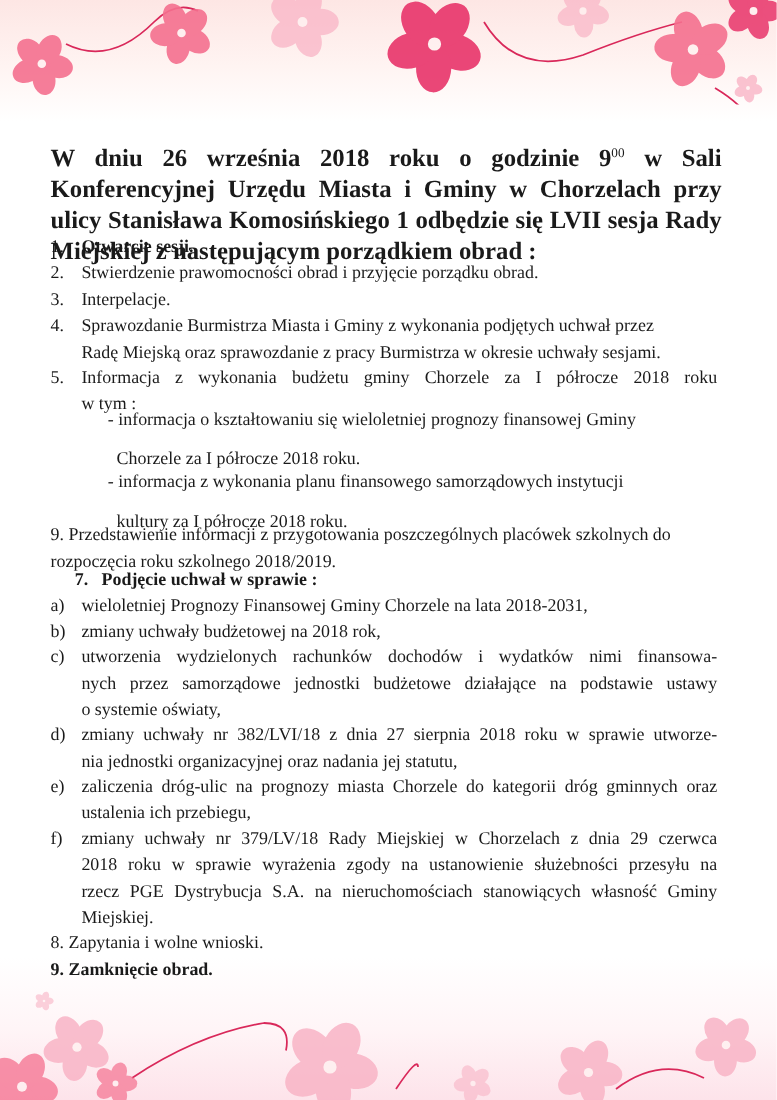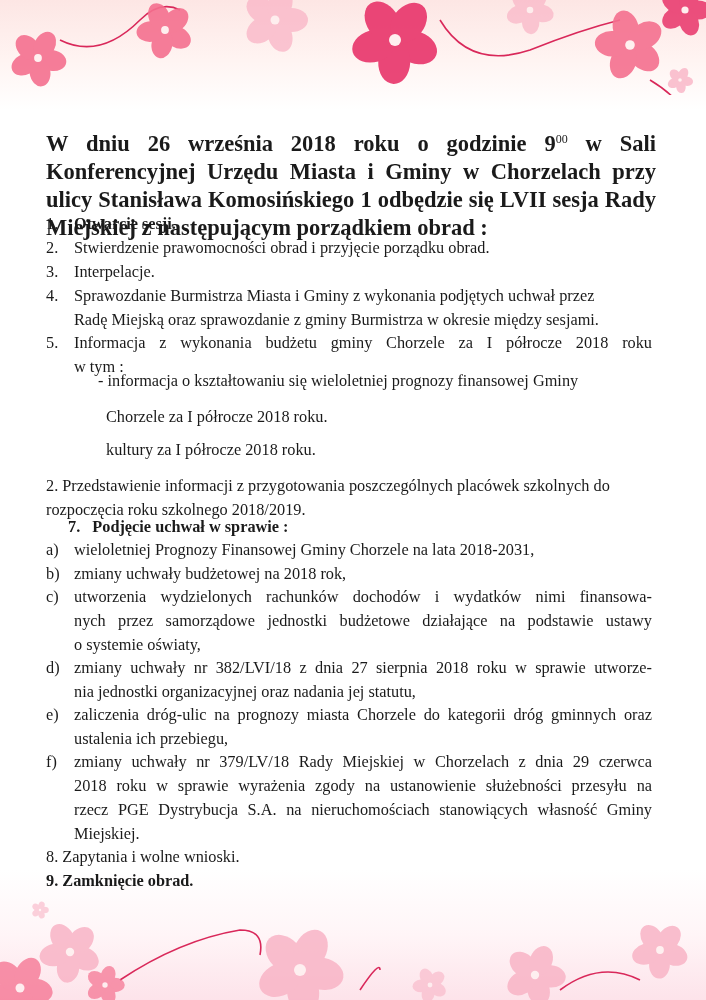--- a/index.html
+++ b/index.html
@@ -199,38 +199,39 @@
     <span class="num">2.</span>
     <div class="txt">Stwierdzenie prawomocności obrad i przyjęcie porządku obrad.</div>
   </div>
   <div class="row" style="top:260px">
     <span class="num">3.</span>
     <div class="txt">Interpelacje.</div>
   </div>
   <div class="row" style="top:284px">
     <span class="num">4.</span>
     <div class="txt" style="top:0">Sprawozdanie Burmistrza Miasta i Gminy z wykonania podjętych uchwał przez</div>
-    <div class="txt" style="top:24px">Radę Miejską oraz sprawozdanie z gminy Burmistrza w okresie między sesjami.</div>
+    <div class="txt" style="top:24px">Radę Miejską oraz sprawozdanie z pracy Burmistrza w okresie uchwały sesjami.</div>
   </div>
   <div class="row" style="top:331px">
     <span class="num">5.</span>
     <div class="txt" style="top:0; text-align-last: justify;">Informacja z wykonania  budżetu gminy Chorzele za I półrocze 2018 roku</div>
     <div class="txt" style="top:24px">w tym :</div>
   </div>
 
   <div class="sub" style="top:369px">
     <div>- informacja o kształtowaniu się wieloletniej prognozy finansowej Gminy</div>
     <div class="cont">Chorzele za I  półrocze 2018 roku.</div>
   </div>
   <div class="sub" style="top:426px">
+    <div>- informacja z wykonania planu finansowego samorządowych instytucji</div>
     <div class="cont">kultury za I półrocze 2018 roku.</div>
   </div>
 
   <div class="plain" style="top:474px">
-    <div>2. Przedstawienie informacji z przygotowania poszczególnych placówek szkolnych do</div>
+    <div>9. Przedstawienie informacji z przygotowania poszczególnych placówek szkolnych do</div>
     <div>rozpoczęcia roku szkolnego 2018/2019.</div>
   </div>
 
   <div class="row bold" style="top:515px; left:68px;">
     <span>7.</span>
     <span style="margin-left:8px">Podjęcie uchwał w sprawie :</span>
   </div>
 
   <div class="row" style="top:538px">
     <span class="num">a)</span>

